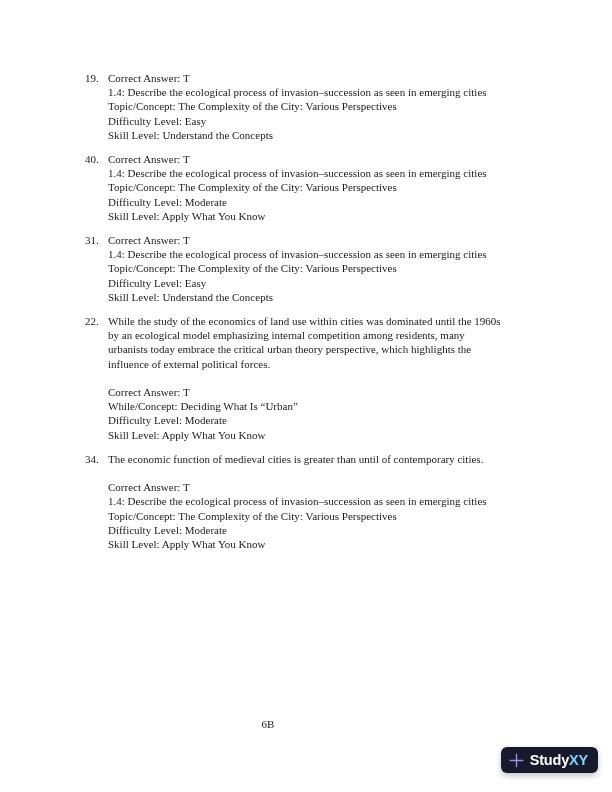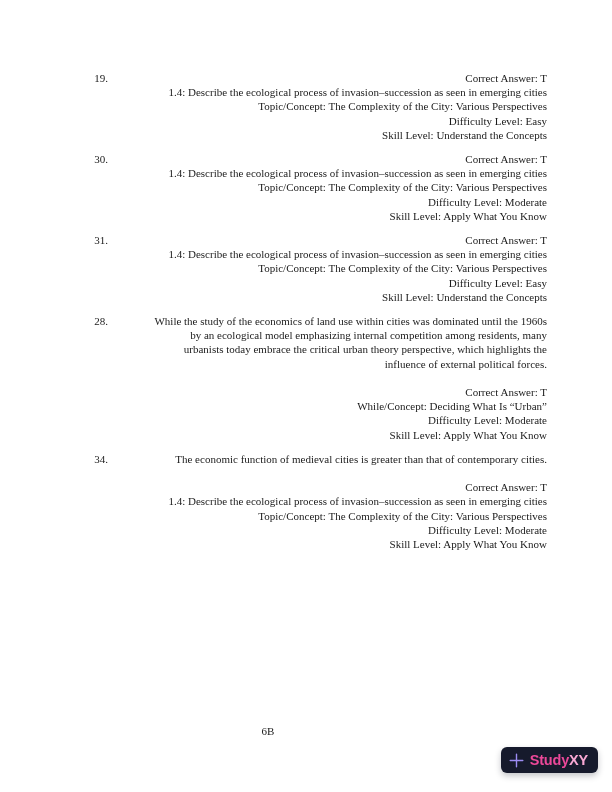--- a/index.html
+++ b/index.html
@@ -21,21 +21,20 @@
   .questions {
     position: absolute;
     top: 71px;
     left: 85px;
     width: 462px;
   }
   .question {
     display: flex;
     align-items: flex-start;
     margin-bottom: 10px;
-    text-align: right;
   }
   .q-num {
     flex: 0 0 23px;
     width: 23px;
   }
   .q-body {
     flex: 1 1 auto;
     min-width: 0;
   }
   .q-statement {
@@ -44,21 +43,20 @@
   }
   .q-meta-line {
     white-space: pre-line;
   }
   .page-number {
     position: absolute;
     top: 717px;
     left: 0;
     width: 536px;
     text-align: center;
-    margin-top: 7px;
   }
   .brand-badge {
     position: absolute;
     right: 14px;
     bottom: 19px;
     height: 26px;
     padding: 0 10px 0 8px;
     display: flex;
     align-items: center;
     gap: 6px;
@@ -67,22 +65,22 @@
     box-shadow: 0 3px 6px rgba(20, 22, 40, 0.25);
     font-family: "Liberation Sans", "DejaVu Sans", sans-serif;
     font-weight: 700;
     font-size: 14.5px;
     letter-spacing: -0.2px;
   }
   .brand-badge .plus-wrap {
     display: flex;
     align-items: center;
   }
-  .brand-study { color: #ec4899; }
-  .brand-xy { color: #f9a8d4; }
+  .brand-study { color: #ffffff; }
+  .brand-xy { color: #7dd3fc; }
 </style>
 </head>
 <body>
 
 <div class="page">
 
   <main class="questions">
 
     <section class="question">
       <span class="q-num">19.</span>
@@ -91,21 +89,21 @@
           <div class="q-meta-line">Correct Answer: T</div>
           <div class="q-meta-line">1.4: Describe the ecological process of invasion–succession as seen in emerging cities</div>
           <div class="q-meta-line">Topic/Concept: The Complexity of the City: Various Perspectives</div>
           <div class="q-meta-line">Difficulty Level: Easy</div>
           <div class="q-meta-line">Skill Level: Understand the Concepts</div>
         </div>
       </div>
     </section>
 
     <section class="question">
-      <span class="q-num">30.</span>
+      <span class="q-num">40.</span>
       <div class="q-body">
         <div class="q-meta">
           <div class="q-meta-line">Correct Answer: T</div>
           <div class="q-meta-line">1.4: Describe the ecological process of invasion–succession as seen in emerging cities</div>
           <div class="q-meta-line">Topic/Concept: The Complexity of the City: Various Perspectives</div>
           <div class="q-meta-line">Difficulty Level: Moderate</div>
           <div class="q-meta-line">Skill Level: Apply What You Know</div>
         </div>
       </div>
     </section>
@@ -117,39 +115,39 @@
           <div class="q-meta-line">Correct Answer: T</div>
           <div class="q-meta-line">1.4: Describe the ecological process of invasion–succession as seen in emerging cities</div>
           <div class="q-meta-line">Topic/Concept: The Complexity of the City: Various Perspectives</div>
           <div class="q-meta-line">Difficulty Level: Easy</div>
           <div class="q-meta-line">Skill Level: Understand the Concepts</div>
         </div>
       </div>
     </section>
 
     <section class="question">
-      <span class="q-num">28.</span>
+      <span class="q-num">22.</span>
       <div class="q-body">
         <div class="q-statement">While the study of the economics of land use within cities was dominated until the 1960s
 by an ecological model emphasizing internal competition among residents, many
 urbanists today embrace the critical urban theory perspective, which highlights the
 influence of external political forces.</div>
         <div class="q-meta">
           <div class="q-meta-line">Correct Answer: T</div>
           <div class="q-meta-line">While/Concept: Deciding What Is “Urban”</div>
           <div class="q-meta-line">Difficulty Level: Moderate</div>
           <div class="q-meta-line">Skill Level: Apply What You Know</div>
         </div>
       </div>
     </section>
 
     <section class="question">
       <span class="q-num">34.</span>
       <div class="q-body">
-        <div class="q-statement">The economic function of medieval cities is greater than that of contemporary cities.</div>
+        <div class="q-statement">The economic function of medieval cities is greater than until of contemporary cities.</div>
         <div class="q-meta">
           <div class="q-meta-line">Correct Answer: T</div>
           <div class="q-meta-line">1.4: Describe the ecological process of invasion–succession as seen in emerging cities</div>
           <div class="q-meta-line">Topic/Concept: The Complexity of the City: Various Perspectives</div>
           <div class="q-meta-line">Difficulty Level: Moderate</div>
           <div class="q-meta-line">Skill Level: Apply What You Know</div>
         </div>
       </div>
     </section>
 

